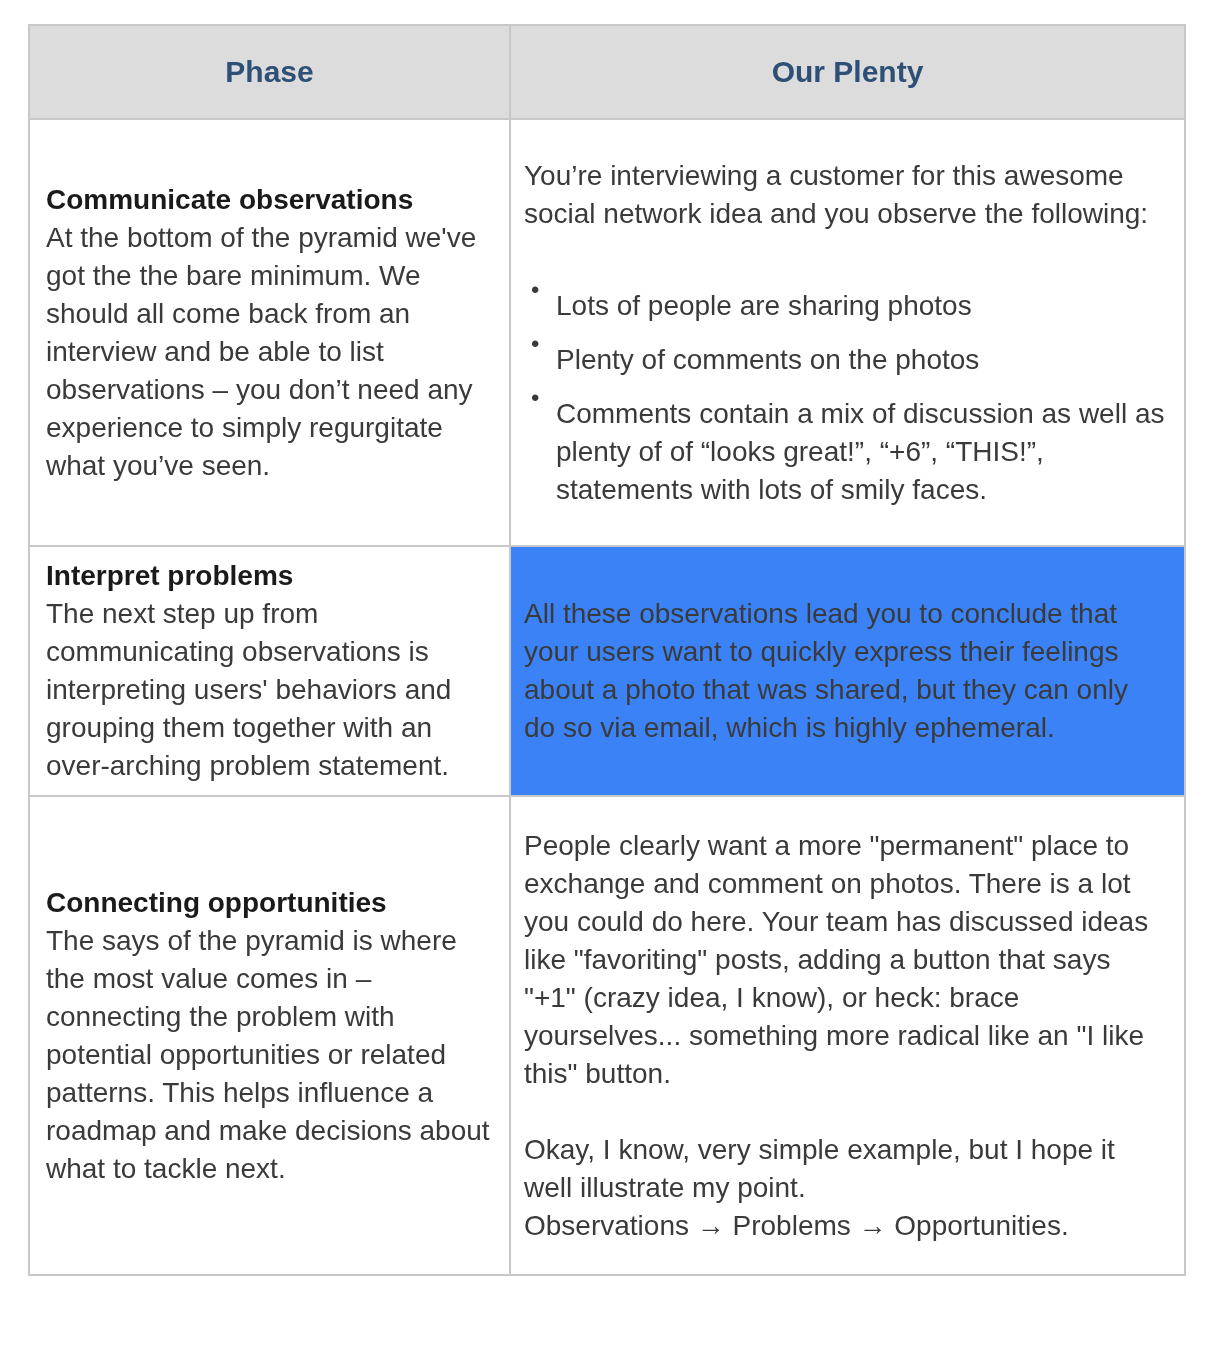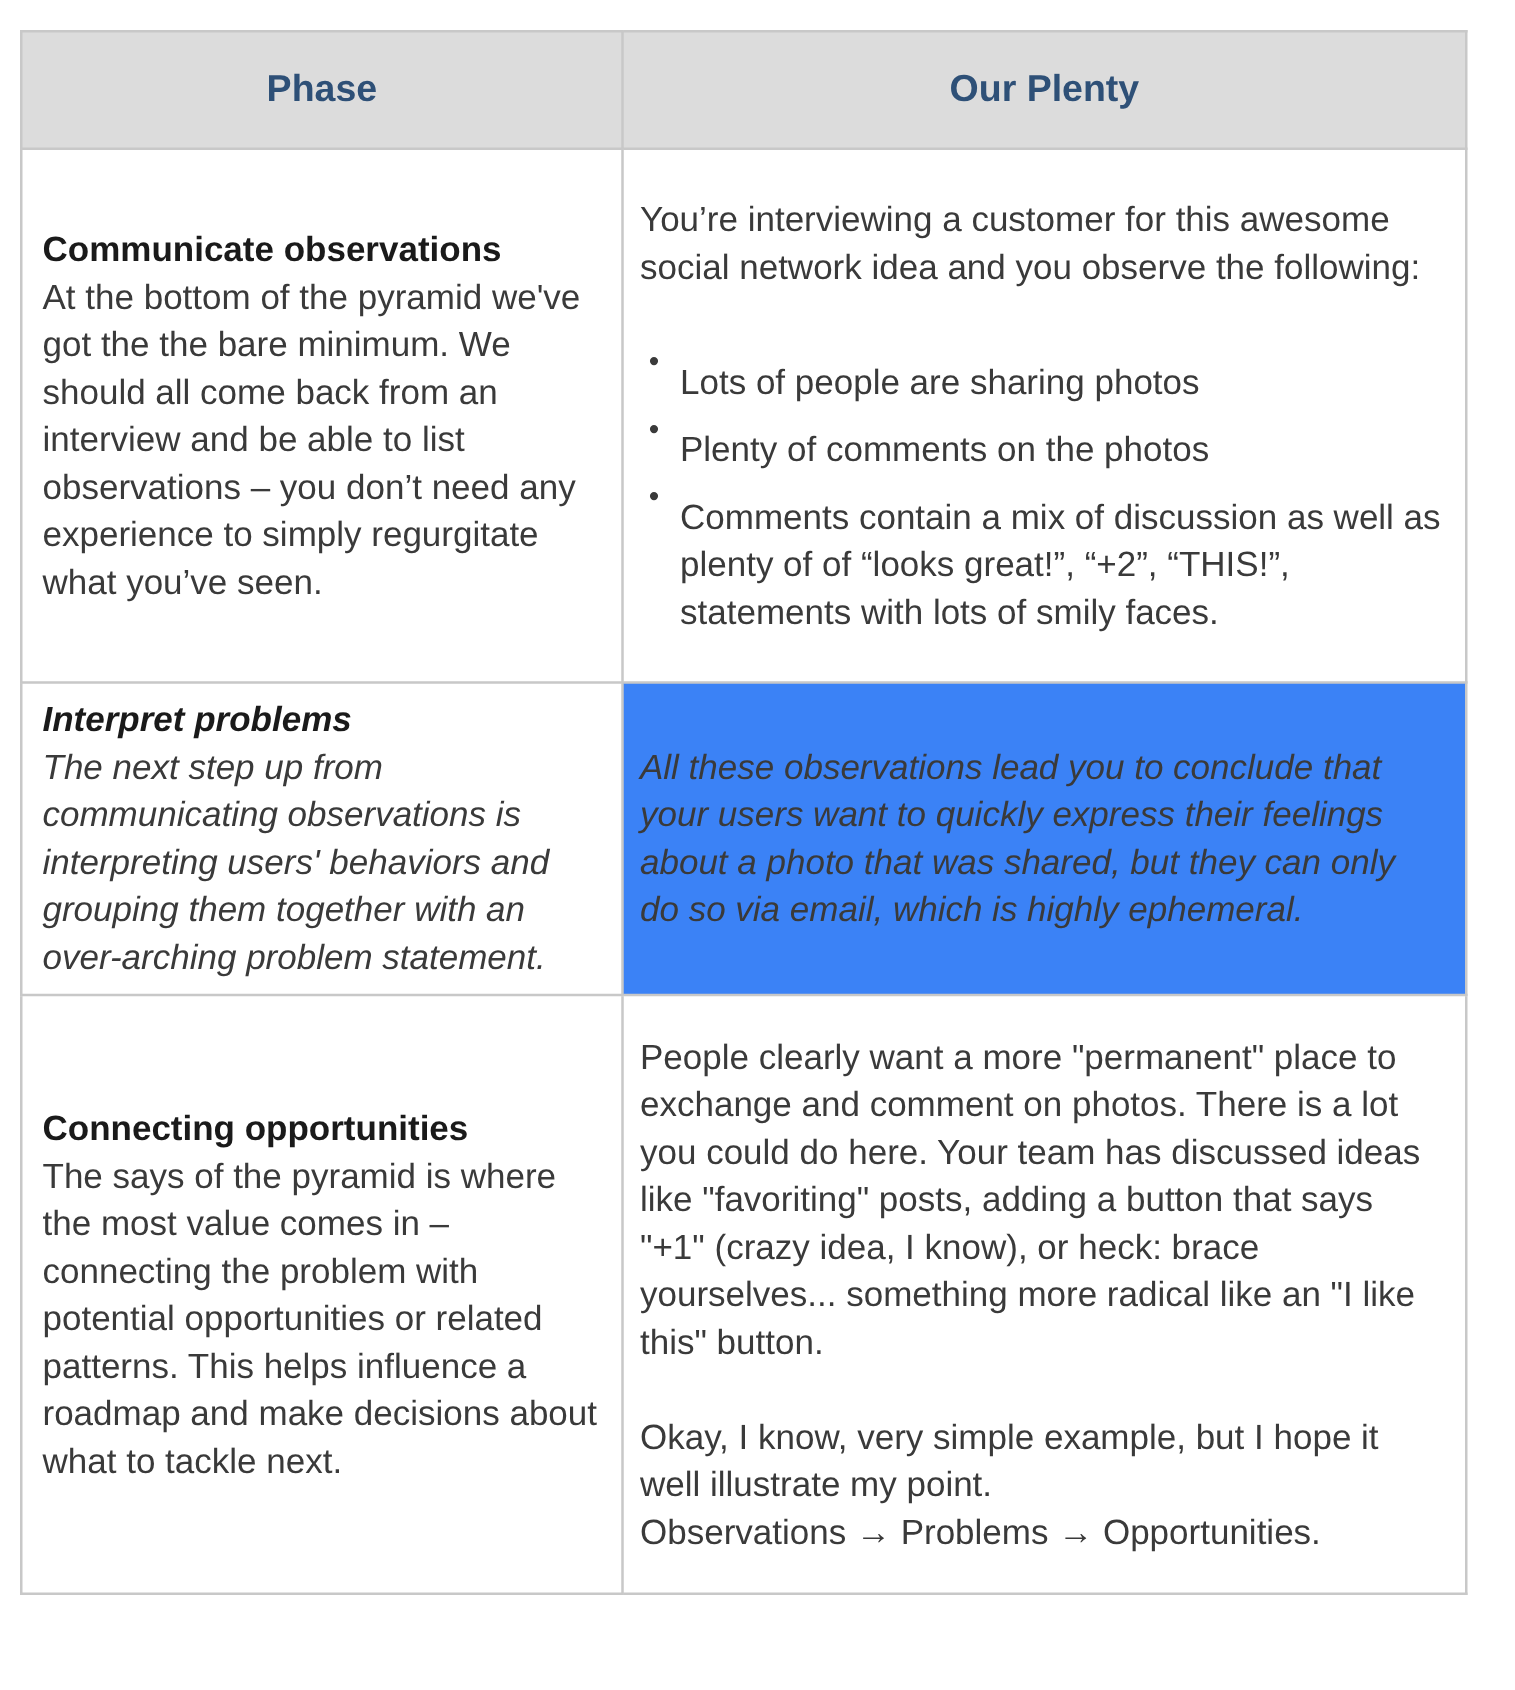--- a/index.html
+++ b/index.html
@@ -2,21 +2,21 @@
 <html><head>
 <meta charset="utf-8">
 <style>
   html, body {
     margin: 0;
     padding: 0;
     background: #ffffff;
     font-family: "Liberation Sans", sans-serif;
   }
   .wrap {
-    padding: 24px 16px;
+    padding: 24px 28px;
     width: 1156px;
   }
   table.phase-table {
     border-collapse: collapse;
     table-layout: fixed;
     width: 1156px;
   }
   col.c1 { width: 481px; }
   col.c2 { width: 675px; }
   th, td {
@@ -33,21 +33,21 @@
     vertical-align: middle;
   }
   td {
     font-size: 28px;
     line-height: 38px;
     color: #3a3a3a;
     vertical-align: middle;
     text-align: left;
   }
   tr.r1 { height: 427px; }
-  tr.r2 { height: 240px; font-style: italic; }
+  tr.r2 { height: 240px; }
   tr.r3 { height: 479px; }
   td.phase-cell   { padding: 10px 12px 10px 16px; }
   td.example-cell { padding: 10px 18px 10px 13px; }
   td.example-cream { background: #3b82f6; }
   .cell-title {
     font-weight: bold;
     color: #1a1a1a;
   }
   p { margin: 0; }
   .gap-after { margin-bottom: 38px; }
@@ -90,21 +90,21 @@
             <div class="bullet-item">
               <span class="bullet-dot">•</span>
               <span class="bullet-text">Lots of people are sharing photos</span>
             </div>
             <div class="bullet-item">
               <span class="bullet-dot">•</span>
               <span class="bullet-text">Plenty of comments on the photos</span>
             </div>
             <div class="bullet-item">
               <span class="bullet-dot">•</span>
-              <span class="bullet-text">Comments contain a mix of discussion as well as plenty of of “looks great!”, “+2”, “THIS!”, statements with lots of smily faces.</span>
+              <span class="bullet-text">Comments contain a mix of discussion as well as plenty of of “looks great!”, “+6”, “THIS!”, statements with lots of smily faces.</span>
             </div>
           </div>
         </td>
       </tr>
 
       <tr class="r2">
         <td class="phase-cell">
           <div class="cell-title">Interpret problems</div>
           <div>The next step up from communicating observations is interpreting users' behaviors and grouping them together with an over-arching problem statement.</div>
         </td>

